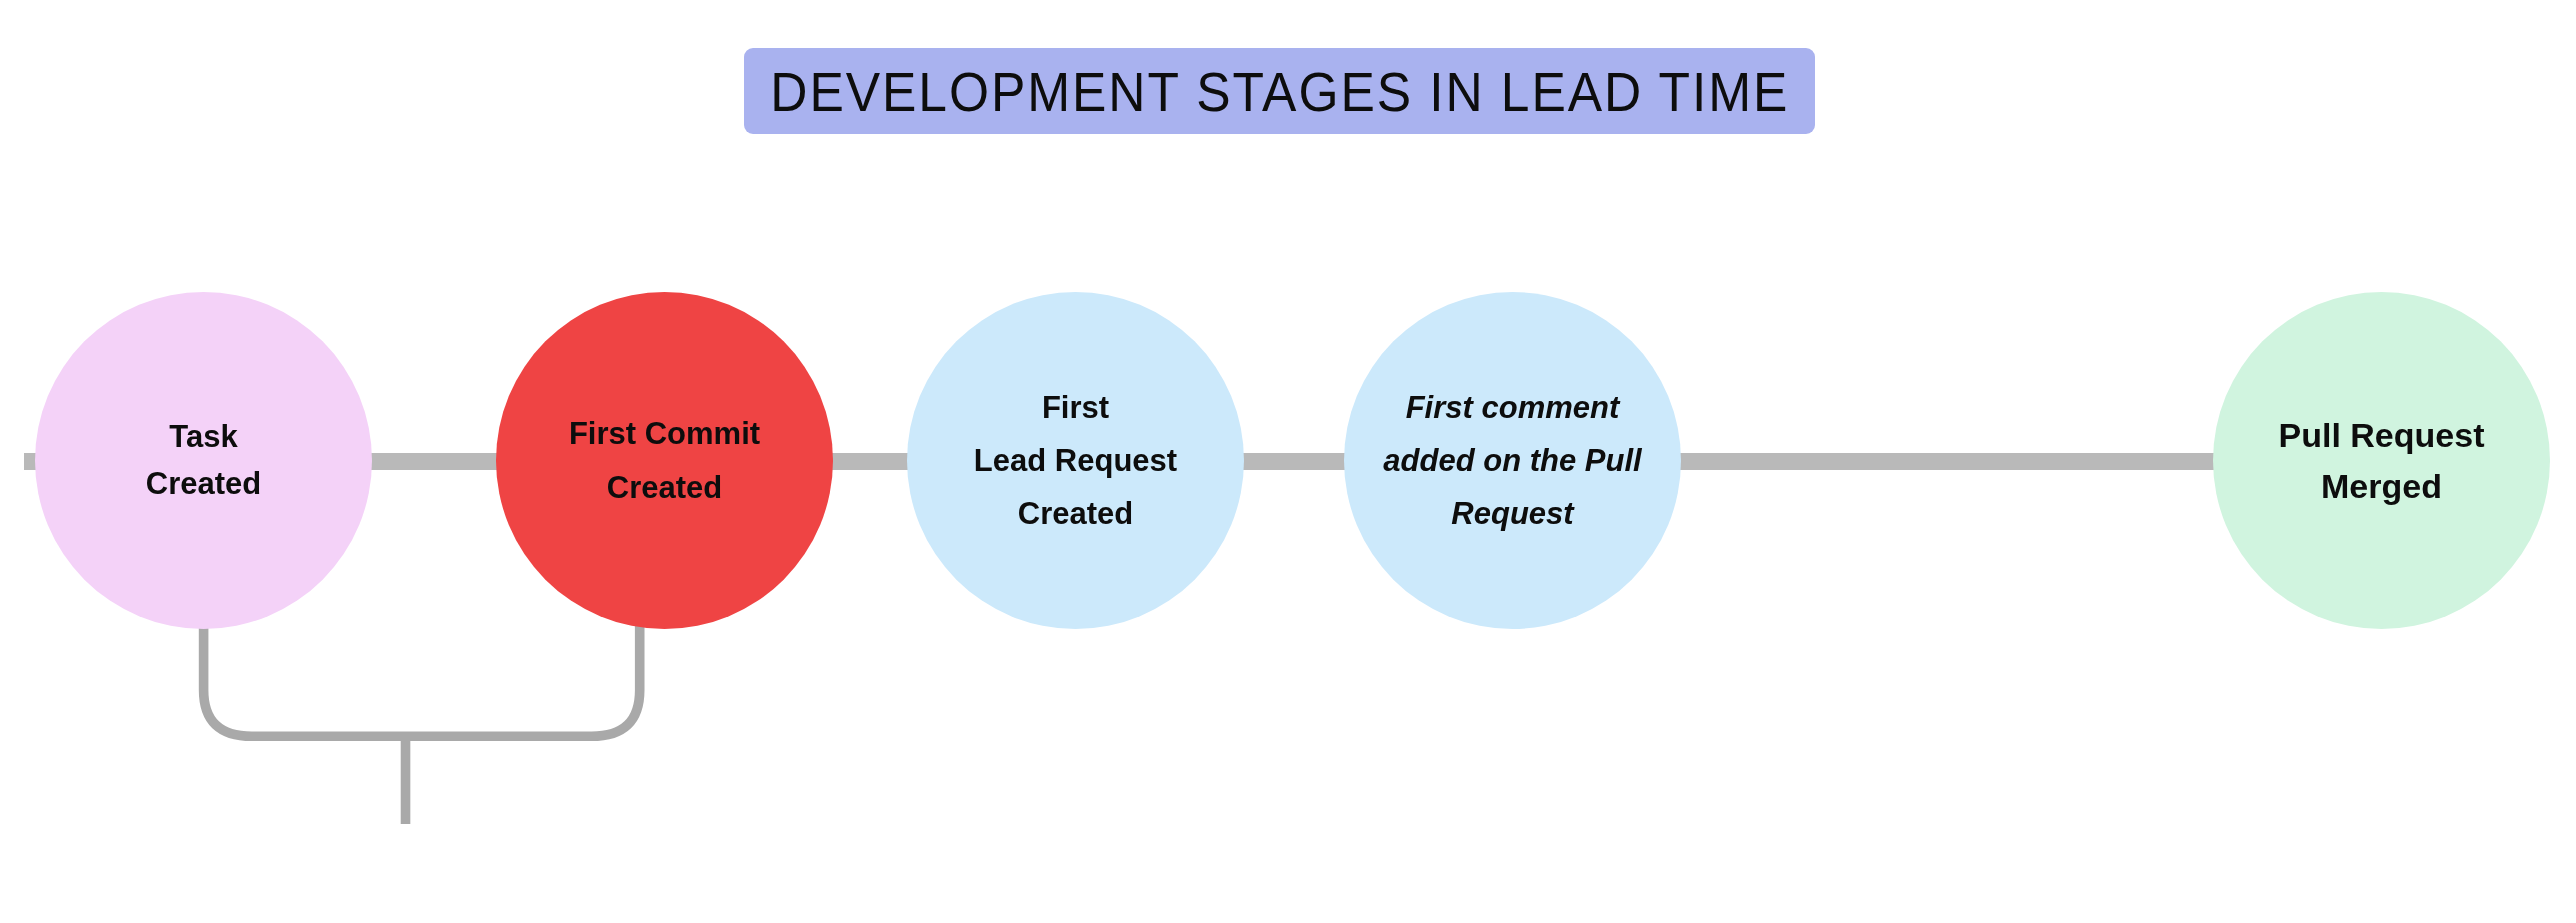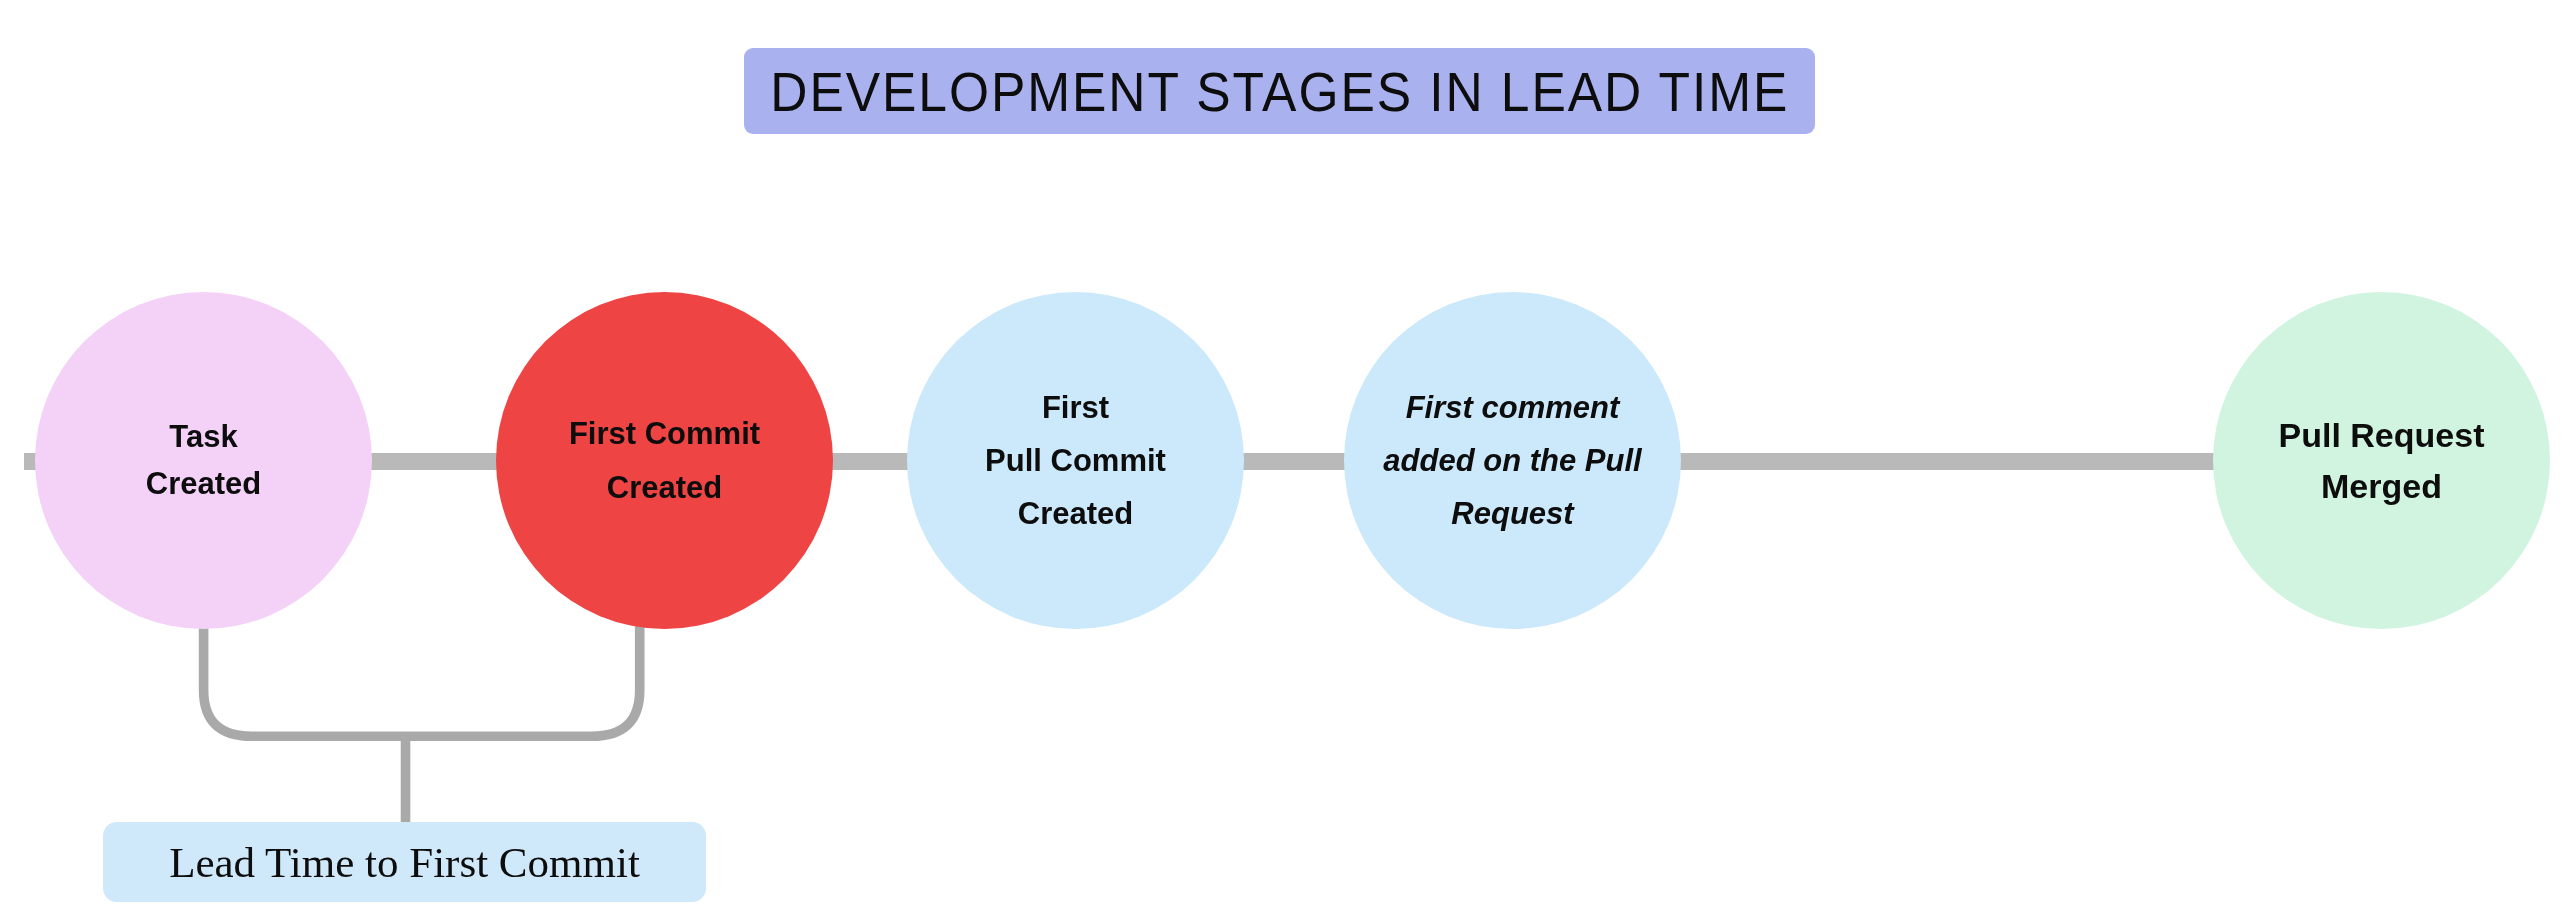--- a/index.html
+++ b/index.html
@@ -108,34 +108,31 @@
 Created</span>
   </div>
 
   <div class="stage s1" style="left: 496px; background: #ef4444;">
     <span class="stage-label">First Commit
 Created</span>
   </div>
 
   <div class="stage s2" style="left: 907px; background: rgb(204, 233, 251);">
     <span class="stage-label">First
-Pull Commit
+Lead Request
 Created</span>
   </div>
 
   <div class="stage s3" style="left: 1344px; background: rgb(204, 233, 251); font-style: italic;">
     <span class="stage-label">First comment
 added on the Pull
 Request</span>
   </div>
 
 
   <div class="stage s5" style="left: 2213px; background: rgb(208, 244, 223);">
     <span class="stage-label">Pull Request
 Merged</span>
   </div>
 
-  <div class="annotation-box" style="background: rgb(207, 233, 251);">
-    <span class="annotation-text">Lead Time to First Commit</span>
-  </div>
 
 </div>
 
 
 </body></html>

